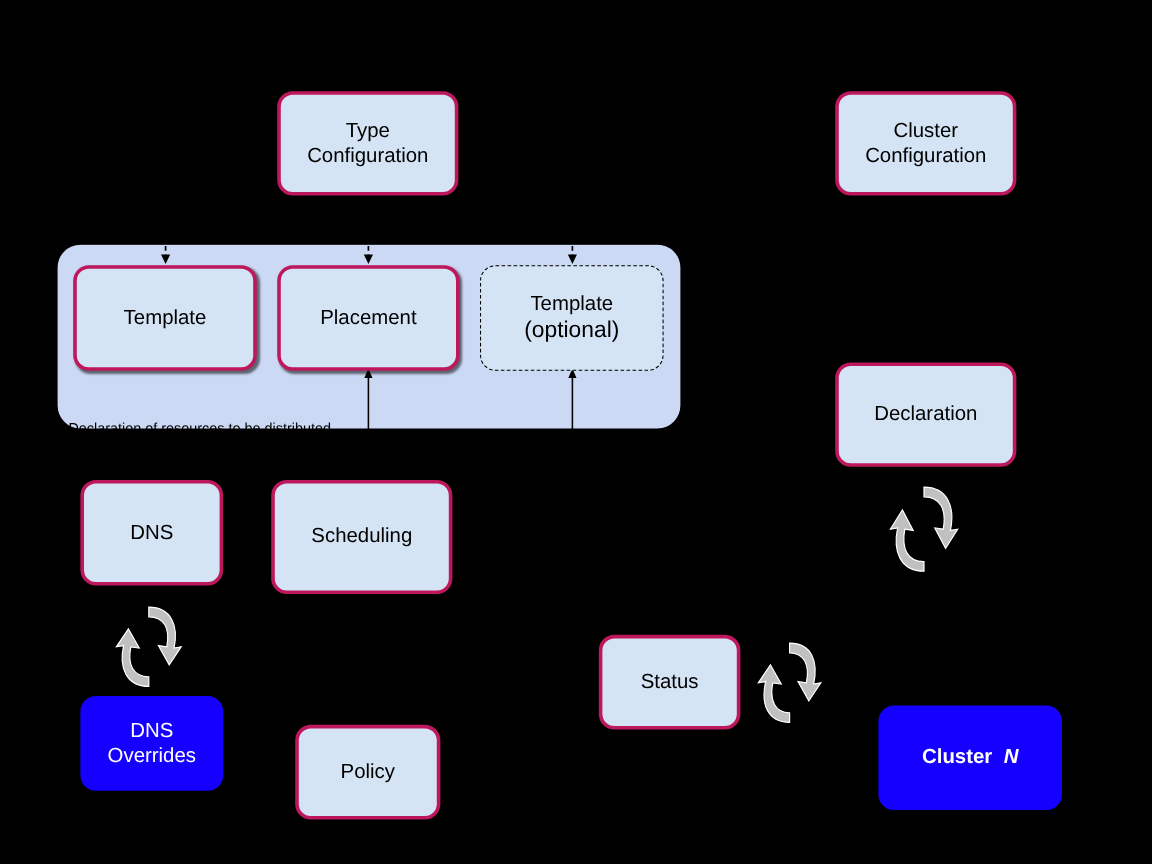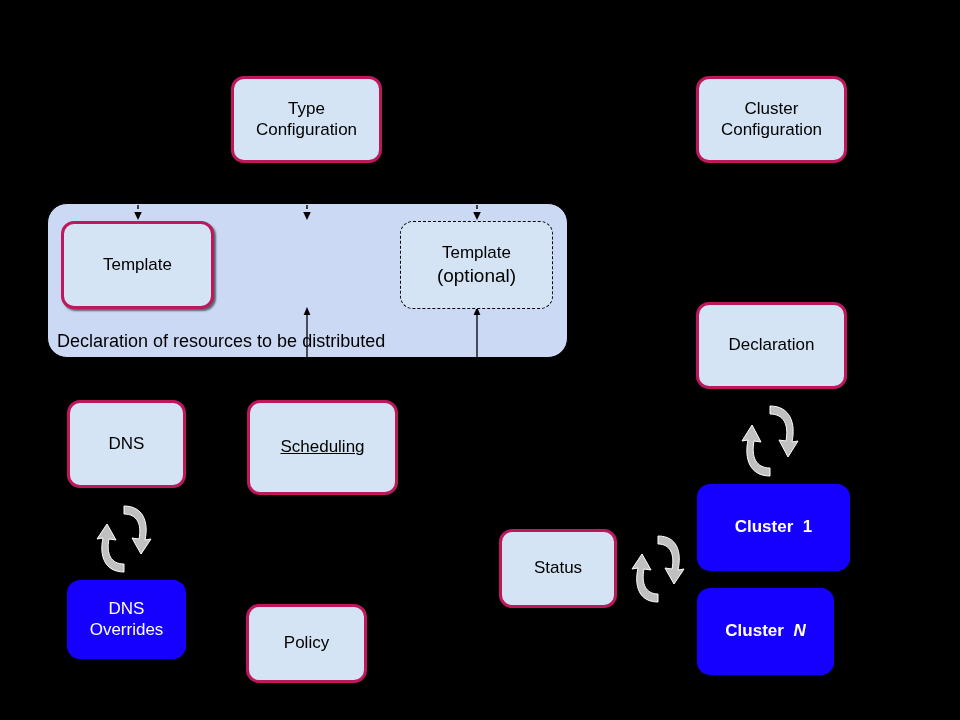--- a/index.html
+++ b/index.html
@@ -59,24 +59,25 @@
     position: absolute;
     box-sizing: border-box;
     background: #ccd9f5;
     border: 1px solid #000000;
     border-radius: 20px;
     z-index: 2;
     box-shadow: 2px 2px 2px rgba(0,0,0,0.5);
   }
   .group-caption {
     position: absolute;
-    font-size: 18px;
+    font-size: 12px;
     color: #000000;
     white-space: nowrap;
     z-index: 6;
+    margin-top: 19px;
   }
 
   
   .conn {
     position: absolute;
     z-index: 4;
     pointer-events: none;
   }
   .conn svg { display: block; overflow: visible; }
 
@@ -128,20 +129,23 @@
     <svg width="20" height="24" viewBox="0 0 20 24">
       <line x1="10" y1="0" x2="10" y2="16" stroke="#000" stroke-width="1.4" stroke-dasharray="4,3"></line>
       <polygon points="10,22 6.2,14 13.8,14" fill="#000"></polygon>
     </svg>
   </div>
 
   <div class="node" style="left:61px; top:221px; width:153px; height:88px;">
     <span class="label">Template</span>
   </div>
 
+  <div class="node" style="left:231px; top:221px; width:152px; height:88px;">
+    <span class="label">Placement</span>
+  </div>
 
   <div class="node dashdot" style="left:400px; top:221px; width:153px; height:88px;">
     <span>
       <span class="label">Template</span>
       <span class="label" style="font-size:19px;">(optional)</span>
     </span>
   </div>
 
   <div class="conn" style="left:297px; top:306px; width:20px; height:56px;">
     <svg width="20" height="56" viewBox="0 0 20 56">
@@ -154,21 +158,21 @@
     <svg width="20" height="56" viewBox="0 0 20 56">
       <line x1="10" y1="56" x2="10" y2="7" stroke="#000" stroke-width="1.3"></line>
       <polygon points="10,1 6.6,9 13.4,9" fill="#000"></polygon>
     </svg>
   </div>
 
   <div class="node" style="left:67px; top:400px; width:119px; height:88px;">
     <span class="label">DNS</span>
   </div>
 
-  <div class="node" style="left:247px; top:400px; width:151px; height:95px;text-decoration:underline;">
+  <div class="node" style="left:226px; top:400px; width:151px; height:95px;">
     <span class="label">Scheduling</span>
   </div>
 
   <div class="sync" style="left:91px; top:500px; width:66px; height:78px;">
     <svg width="66" height="78" viewBox="0 0 66 78">
       <g fill="#c0c0c0" stroke="#ffffff" stroke-width="1">
         <path d="M33 6 C 52 6, 58 22, 54 40 L 60 39 L 50 54 L 41 38 L 48 39
                  C 51 24, 46 14, 33 14 Z"></path>
         <path d="M33 72 C 14 72, 8 56, 12 38 L 6 39 L 16 24 L 25 40 L 18 39
                  C 15 54, 20 64, 33 64 Z"></path>
@@ -210,27 +214,21 @@
     <svg width="66" height="84" viewBox="0 0 66 84">
       <g fill="#c0c0c0" stroke="#ffffff" stroke-width="1">
         <path d="M33 7 C 53 7, 59 24, 55 43 L 61 42 L 51 58 L 42 41 L 49 42
                  C 52 26, 47 15, 33 15 Z"></path>
         <path d="M33 77 C 13 77, 7 60, 11 41 L 5 42 L 15 26 L 24 43 L 17 42
                  C 14 58, 19 69, 33 69 Z"></path>
       </g>
     </svg>
   </div>
 
-  <div class="node blue bold" style="left:697px; top:484px; width:153px; height:87px;">
-    <span>
-      <span>Cluster</span>
-      <span>&nbsp;</span><span>1</span>
-    </span>
-  </div>
-
-  <div class="node blue bold" style="left:697px; top:588px; width:137px; height:87px;justify-content:center;">
+
+  <div class="node blue bold" style="left:732px; top:588px; width:153px; height:87px;justify-content:center;">
     <span>
       <span>Cluster</span>
       <span>&nbsp;</span><span class="ital">N</span>
     </span>
   </div>
 
 </div>
 
 </body></html>

